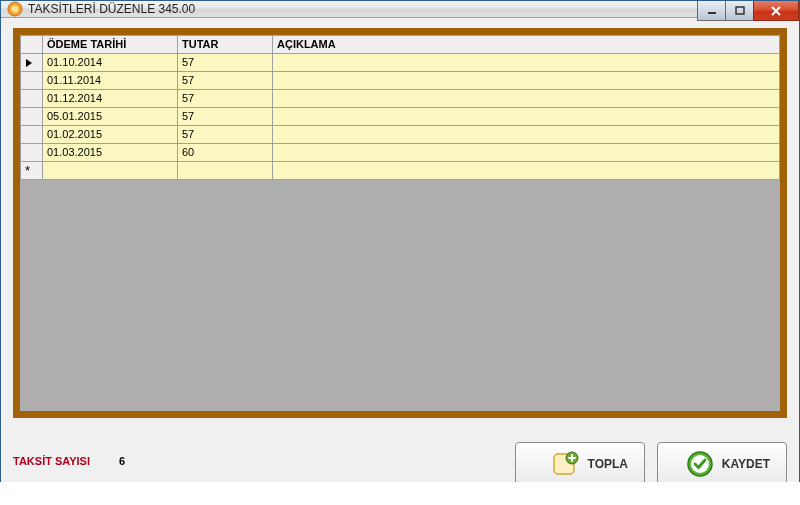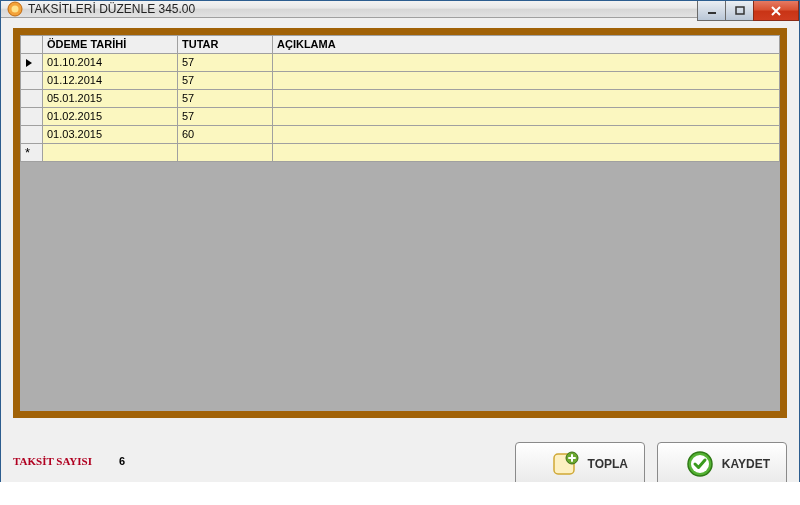--- a/index.html
+++ b/index.html
@@ -96,21 +96,21 @@
     height: 260px; background: #aeaeae;
   }
 
   .footer {
     display: flex; align-items: center;
     margin-top: 18px;
     height: 56px;
   }
   .stats { flex: 0 0 auto; }
   .stats-row { display: flex; align-items: center; margin-bottom: 6px; }
-  .stats-label { color: #b00020; font-weight: bold; font-size: 11px; width: 100px; font-family: Liberation Serif, serif; }
+  .stats-label { color: #b00020; font-weight: bold; font-size: 11px; width: 100px; }
   .stats-value { color: #000; font-weight: bold; font-size: 11px; margin-left: 6px; }
   .spacer { flex: 1; }
   .btn {
     height: 44px; min-width: 130px;
     background: linear-gradient(to bottom, #ffffff, #e9e9e9);
     border: 1px solid #8a8a8a;
     border-radius: 4px;
     display: flex; align-items: center; justify-content: flex-end;
     gap: 8px;
     margin-left: 12px;
@@ -172,20 +172,26 @@
               <svg width="8" height="10" style="vertical-align:middle">
                   <path d="M1 1 L7 5 L1 9 Z" fill="#000"></path>
                 </svg>
             </td>
             <td class="cell colDate">01.10.2014</td>
             <td class="cell colAmt">57</td>
             <td class="cell colDesc"></td>
           </tr>
           <tr>
             <td class="rowhdr"></td>
+            <td class="cell colDate">01.11.2014</td>
+            <td class="cell colAmt">57</td>
+            <td class="cell colDesc"></td>
+          </tr>
+          <tr>
+            <td class="rowhdr"></td>
             <td class="cell colDate">01.12.2014</td>
             <td class="cell colAmt">57</td>
             <td class="cell colDesc"></td>
           </tr>
           <tr>
             <td class="rowhdr"></td>
             <td class="cell colDate">05.01.2015</td>
             <td class="cell colAmt">57</td>
             <td class="cell colDesc"></td>
           </tr>

